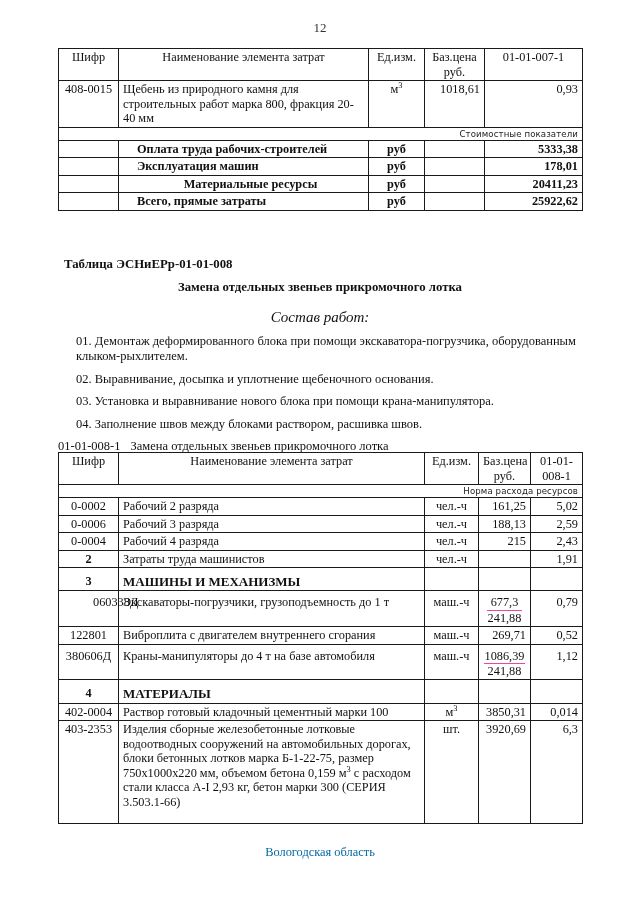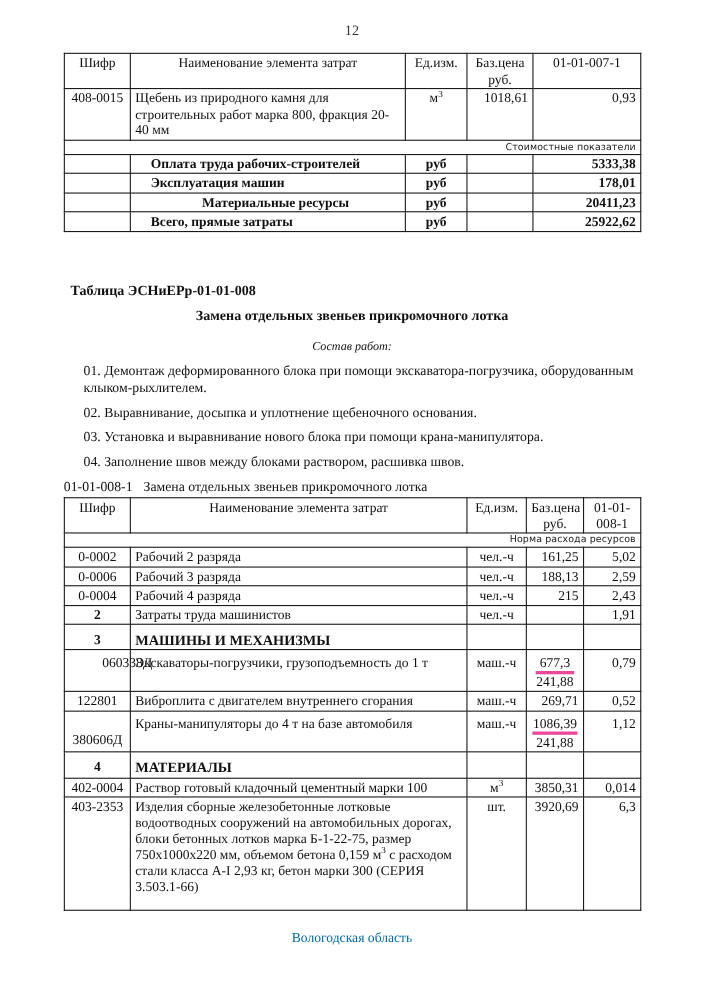--- a/index.html
+++ b/index.html
@@ -91,21 +91,21 @@
   .sup { font-size: 0.68em; vertical-align: super; line-height: 0; }
 
   
   .frac {
     display: inline-block;
     text-align: center;
     line-height: 1.15;
   }
   .frac .num {
     display: block;
-    border-bottom: 3px solid #ec4899;
+    border-bottom: 1px solid #ec4899;
     padding: 0 1px;
   }
   .frac .den { display: block; padding: 0 1px; }
 
   
   .mid-block {
     position: absolute;
     left: 58px;
     top: 258px;
     width: 524px;
@@ -119,21 +119,21 @@
   }
   .tbl-subtitle {
     font-weight: bold;
     font-size: 12.8px;
     text-align: center;
     margin: 0 0 8px 0;
   }
   .sostav {
     text-align: center;
     font-style: italic;
-    font-size: 11px;
+    font-size: 15px;
     margin: 16px 0 9px 0;
   }
   .work-item {
     margin: 0 0 7px 0;
     padding-left: 18px;
     text-indent: 0;
     line-height: 1.25;
     font-size: 12.5px;
   }
   .izmeritel {
@@ -325,21 +325,21 @@
 
       <tr>
         <td class="c-center">122801</td>
         <td class="c-left">Виброплита с двигателем внутреннего сгорания</td>
         <td class="c-center">маш.-ч</td>
         <td class="c-right">269,71</td>
         <td class="c-right">0,52</td>
       </tr>
 
       <tr>
-        <td class="c-center" style="padding-top:18px;text-align:center;">380606Д</td>
+        <td class="c-center" style="padding-top:4px;text-align:center;">380606Д</td>
         <td class="c-left" style="padding-top:4px;">Краны-манипуляторы до 4 т на базе автомобиля</td>
         <td class="c-center" style="padding-top:4px;">маш.-ч</td>
         <td class="c-center" style="padding-top:4px;">
           <span class="frac">
             <span class="num">1086,39</span>
             <span class="den">241,88</span>
           </span>
         </td>
         <td class="c-right" style="padding-top:4px;padding-left:25px;">1,12</td>
       </tr>

